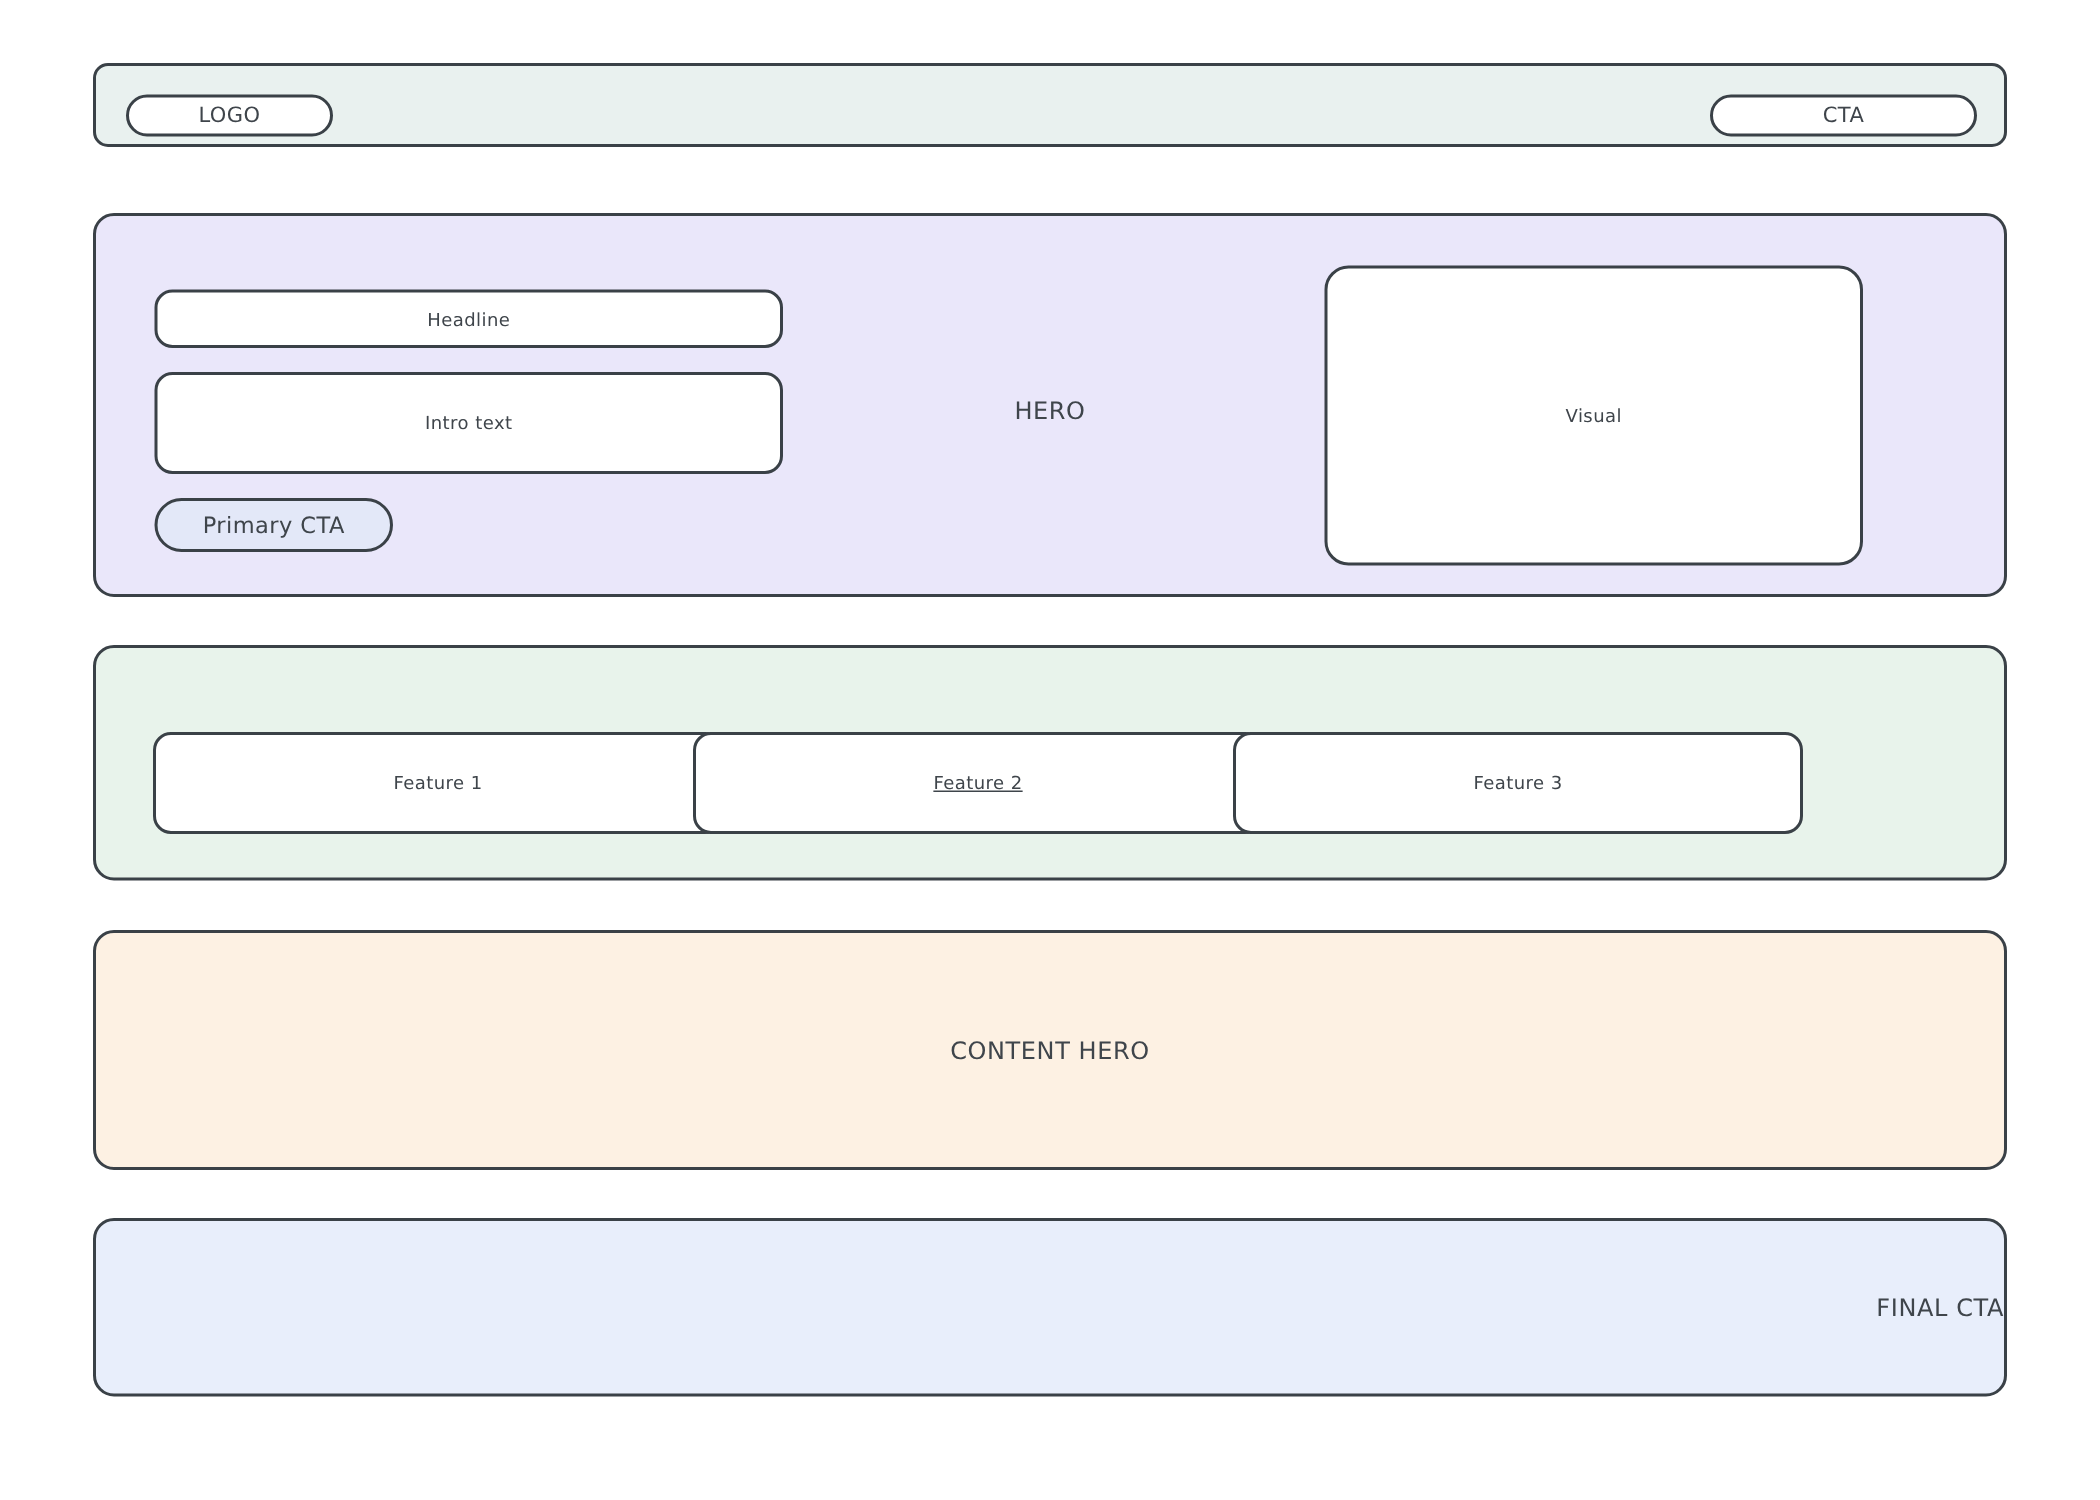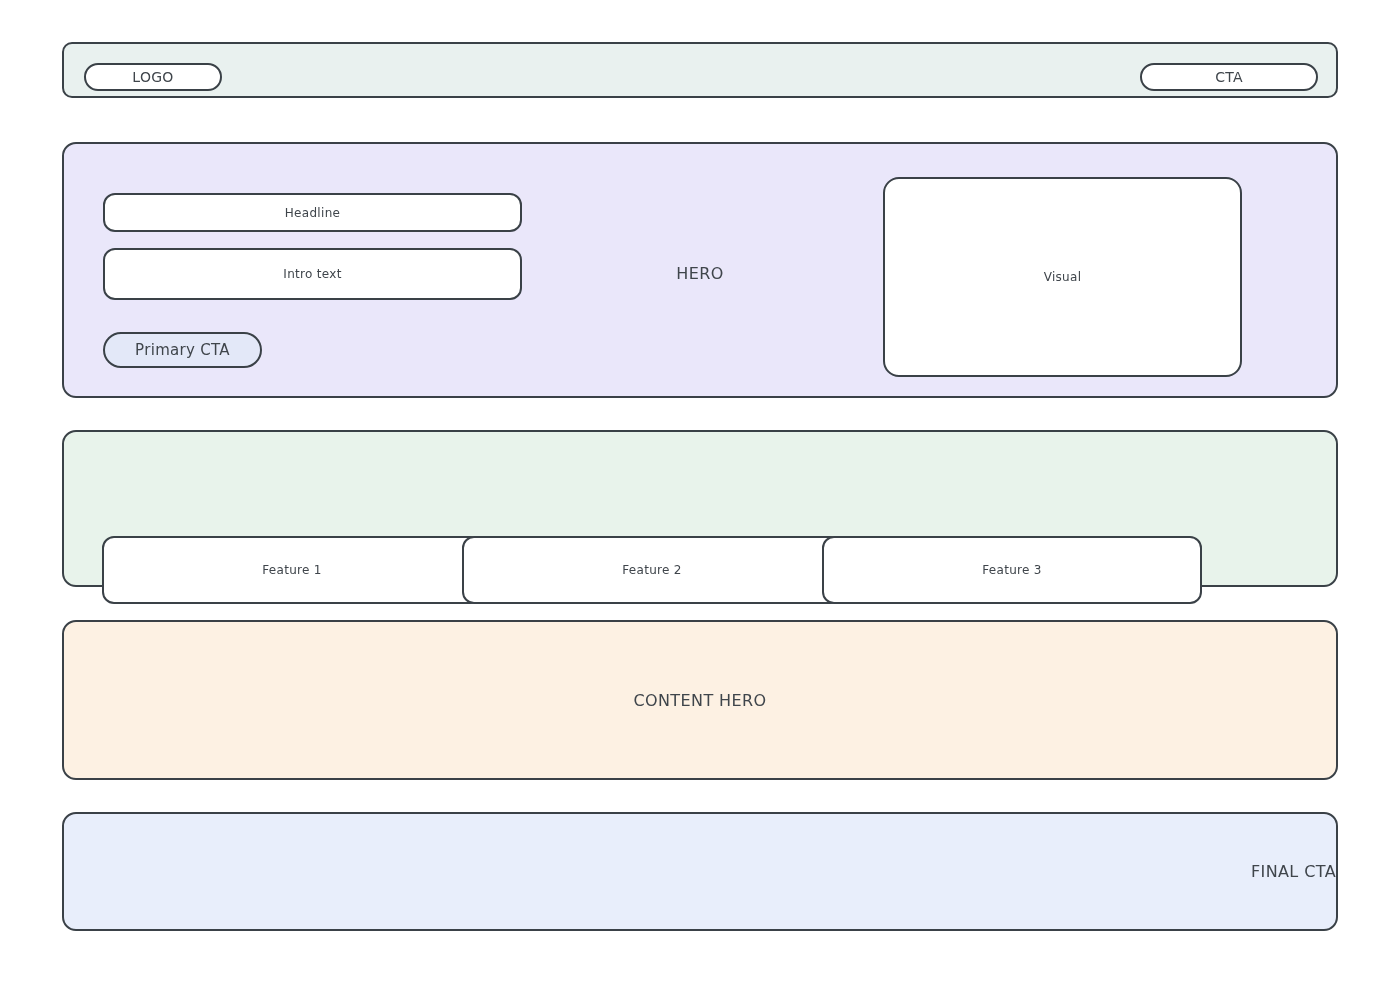--- a/index.html
+++ b/index.html
@@ -58,29 +58,29 @@
     font-size: 14px;
     letter-spacing: 0.3px;
   }
   
   .topbar { top: 42px; height: 56px; border-radius: 10px; background: var(--topbar-bg); }
   .logo-pill { left: 20px; top: 19px; width: 138px; height: 28px; }
   .nav-cta-pill { right: 18px; top: 19px; width: 178px; height: 28px; }
   
   .hero { top: 142px; height: 256px; background: var(--hero-bg); }
   .headline-box { left: 39px; top: 49px; width: 419px; height: 39px; }
-  .intro-box { left: 39px; top: 104px; width: 419px; height: 52px; }
+  .intro-box { left: 39px; top: 104px; width: 419px; height: 68px; }
   .primary-cta { left: 39px; top: 188px; width: 159px; height: 36px; font-size: 15px; background: var(--primary-cta-bg); }
   .hero-label { position: absolute; left: 0; right: 0; top: 120px; text-align: center; pointer-events: none; }
   .visual-box { left: 819px; top: 33px; width: 359px; height: 200px; border-radius: 16px; }
   
   .features { top: 430px; height: 157px; background: var(--features-bg); }
-  .feature-box { top: 56px; width: 380px; height: 68px; margin-top: 48px; }
+  .feature-box { top: 56px; width: 380px; height: 68px; }
   .feature-1 { left: 38px; }
-  .feature-2 { left: 398px; }
+  .feature-2 { left: 398px; text-decoration: underline; }
   .feature-3 { left: 758px; }
   
   .content-block { top: 620px; height: 160px; background: var(--content-bg); display: flex; align-items: center; justify-content: center; }
   
   .final-cta { top: 812px; height: 119px; background: var(--final-bg); display: flex; align-items: center; justify-content: flex-end; }
 </style>
 </head>
 <body>
 
 <header class="section topbar">

